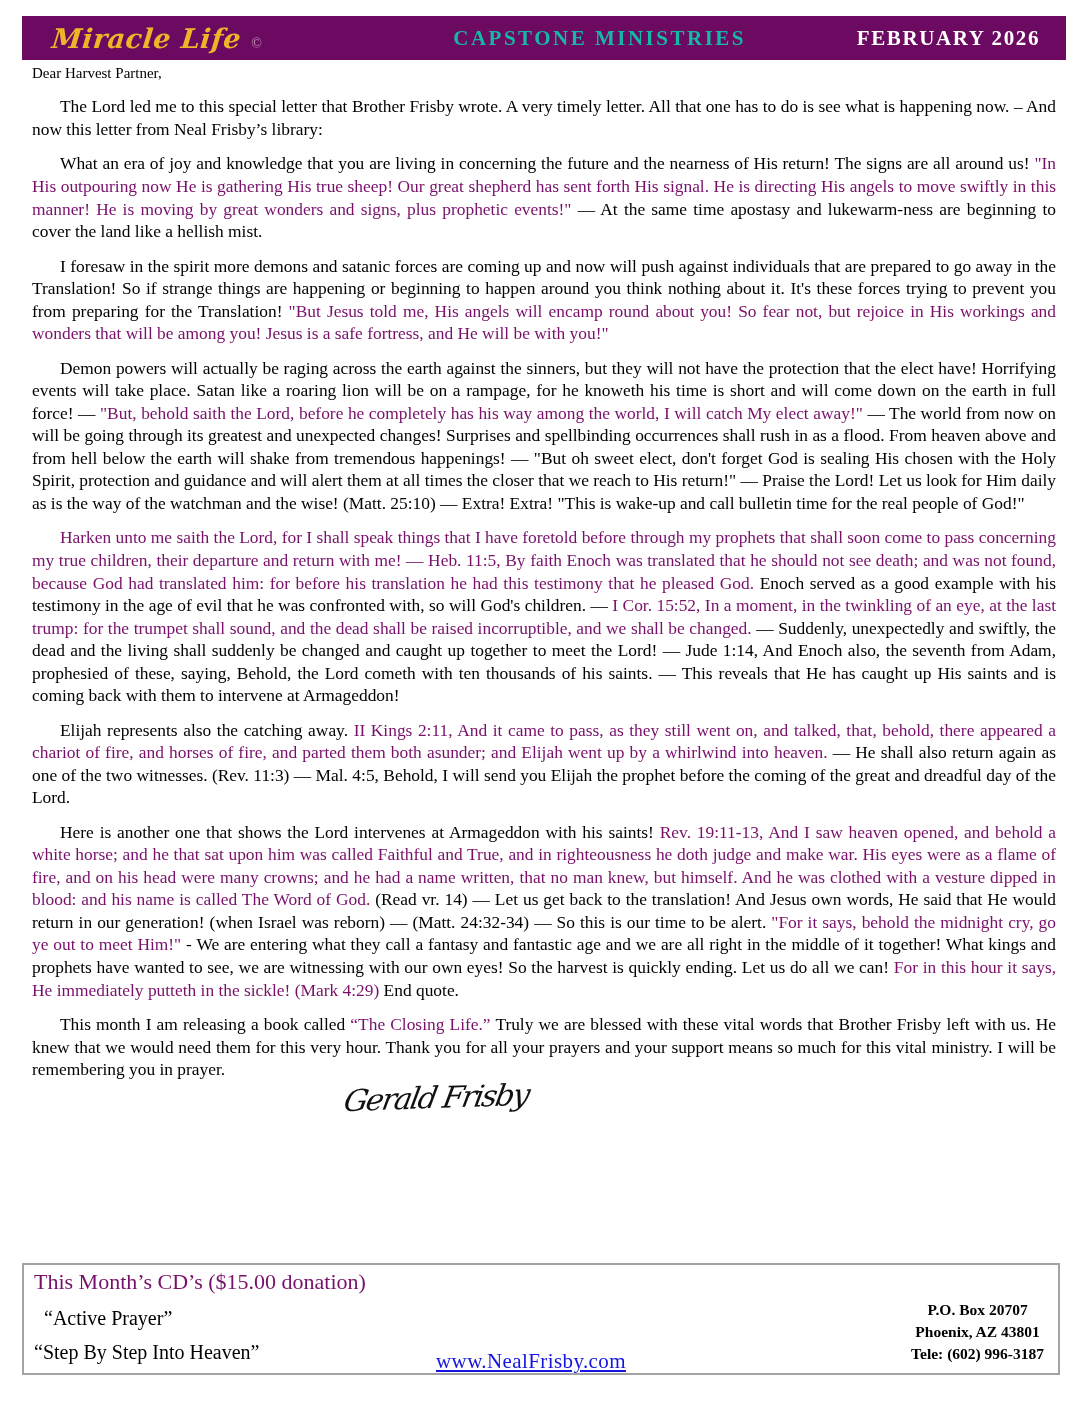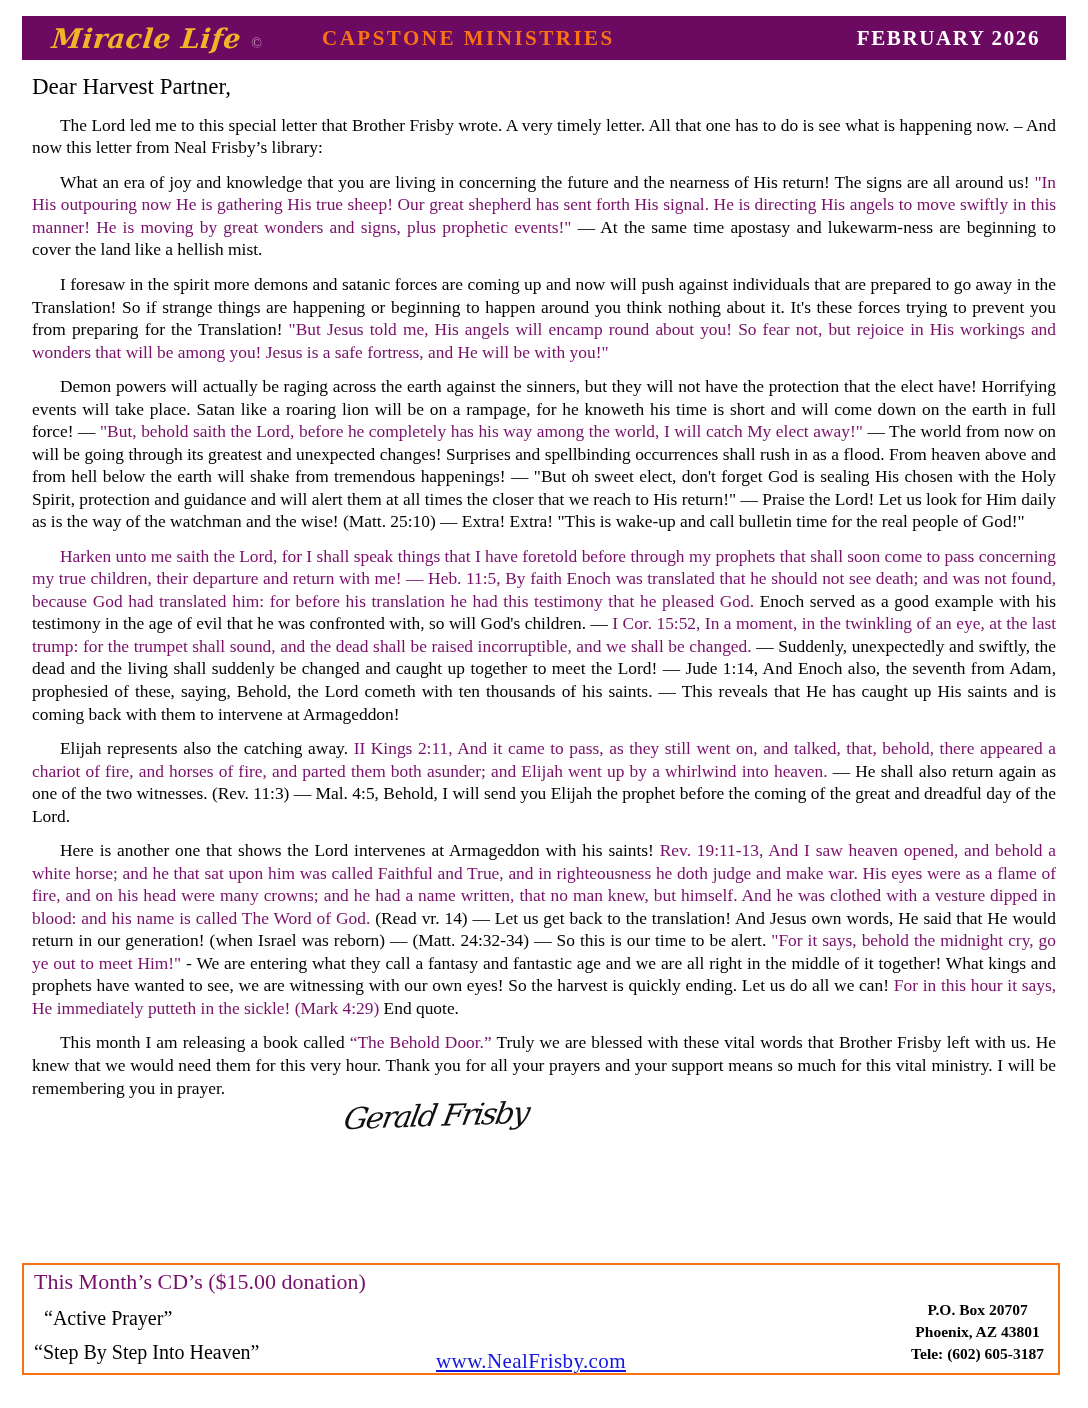--- a/index.html
+++ b/index.html
@@ -46,22 +46,22 @@
     white-space: nowrap;
   }
   .logo-copy {
     font-size: 14px;
     color: #C48FB8;
     margin-left: 10px;
     line-height: 1;
   }
   .masthead-title {
     flex: 1;
-    text-align: left;
-    color: #f97316;
+    text-align: right;
+    color: #14b8a6;
     font-family: "Liberation Serif", serif;
     font-weight: bold;
     font-size: 21px;
     letter-spacing: 2.5px;
     white-space: nowrap;
     padding-right: 40px;
   }
   .masthead-date {
     width: 280px;
     text-align: right;
@@ -80,22 +80,22 @@
     position: absolute;
     left: 32px;
     top: 64px;
     width: 1024px;
     font-size: 17.4px;
     line-height: 1.295;
     text-align: justify;
     text-justify: inter-word;
   }
   .salutation {
-    font-size: 23px;
-    margin: 8px 0 12px 0;
+    font-size: 15px;
+    margin: 0 0 12px 0;
     text-align: left;
   }
   .para {
     margin: 0 0 12px 0;
     text-indent: 28px;
   }
   .pp { color: #78106A; }
 
   
   .closing {
@@ -119,21 +119,21 @@
     font-weight: 500;
   }
 
   
   .cdbox {
     position: absolute;
     left: 22px;
     top: 1263px;
     width: 1038px;
     height: 112px;
-    border: 2px solid #f97316;
+    border: 2px solid #a3a3a3;
     box-sizing: border-box;
   }
   .cdbox-inner {
     position: relative;
     width: 100%;
     height: 100%;
   }
   .cd-title {
     position: absolute;
     left: 10px;
@@ -219,31 +219,31 @@
 
   <p class="para">
     <span>Elijah represents also the catching away. </span><span class="pp">II Kings 2:11, And it came to pass, as they still went on, and talked, that, behold, there appeared a chariot of fire, and horses of fire, and parted them both asunder; and Elijah went up by a whirlwind into heaven.</span><span> — He shall also return again as one of the two witnesses. (Rev. 11:3) — Mal. 4:5, Behold, I will send you Elijah the prophet before the coming of the great and dreadful day of the Lord.</span>
   </p>
 
   <p class="para">
     <span>Here is another one that shows the Lord intervenes at Armageddon with his saints! </span><span class="pp">Rev. 19:11-13, And I saw heaven opened, and behold a white horse; and he that sat upon him was called Faithful and True, and in righteousness he doth judge and make war. His eyes were as a flame of fire, and on his head were many crowns; and he had a name written, that no man knew, but himself. And he was clothed with a vesture dipped in blood: and his name is called The Word of God.</span><span> (Read vr. 14) — Let us get back to the translation! And Jesus own words, He said that He would return in our generation! (when Israel was reborn) — (Matt. 24:32-34) — So this is our time to be alert.  </span><span class="pp">"For it says, behold the midnight cry, go ye out to meet Him!"</span><span> - We are entering what they call a fantasy and fantastic age and we are all right in the middle of it together! What kings and prophets have wanted to see, we are witnessing with our own eyes! So the harvest is quickly ending. Let us do all we can! </span><span class="pp">For in this hour it says, He immediately putteth in the sickle! (Mark 4:29)</span><span> End quote.</span>
   </p>
 
   <p class="para">
-    <span>This month I am releasing a book called </span><span class="pp">“The Behold Door.”</span><span> Truly we are blessed with these vital words that Brother Frisby left with us. He knew that we would need them for this very hour. Thank you for all your prayers and your support means so much for this vital ministry. I will be remembering you in prayer.</span>
+    <span>This month I am releasing a book called </span><span class="pp">“The Closing Life.”</span><span> Truly we are blessed with these vital words that Brother Frisby left with us. He knew that we would need them for this very hour. Thank you for all your prayers and your support means so much for this vital ministry. I will be remembering you in prayer.</span>
   </p>
 
   <div class="signature">Gerald Frisby</div>
 </div>
 
 <div class="cdbox">
   <div class="cdbox-inner">
     <div class="cd-title">This Month’s CD’s ($15.00 donation)</div>
     <div class="cd-item1">“Active Prayer”</div>
     <div class="cd-item2">“Step By Step Into Heaven”</div>
     <a class="cd-url" href="#">www.NealFrisby.com</a>
     <div class="cd-address">
       <div>P.O. Box 20707</div>
       <div>Phoenix, AZ 43801</div>
-      <div>Tele: (602) 605-3187</div>
+      <div>Tele: (602) 996-3187</div>
     </div>
   </div>
 </div>
 
 </body></html>

